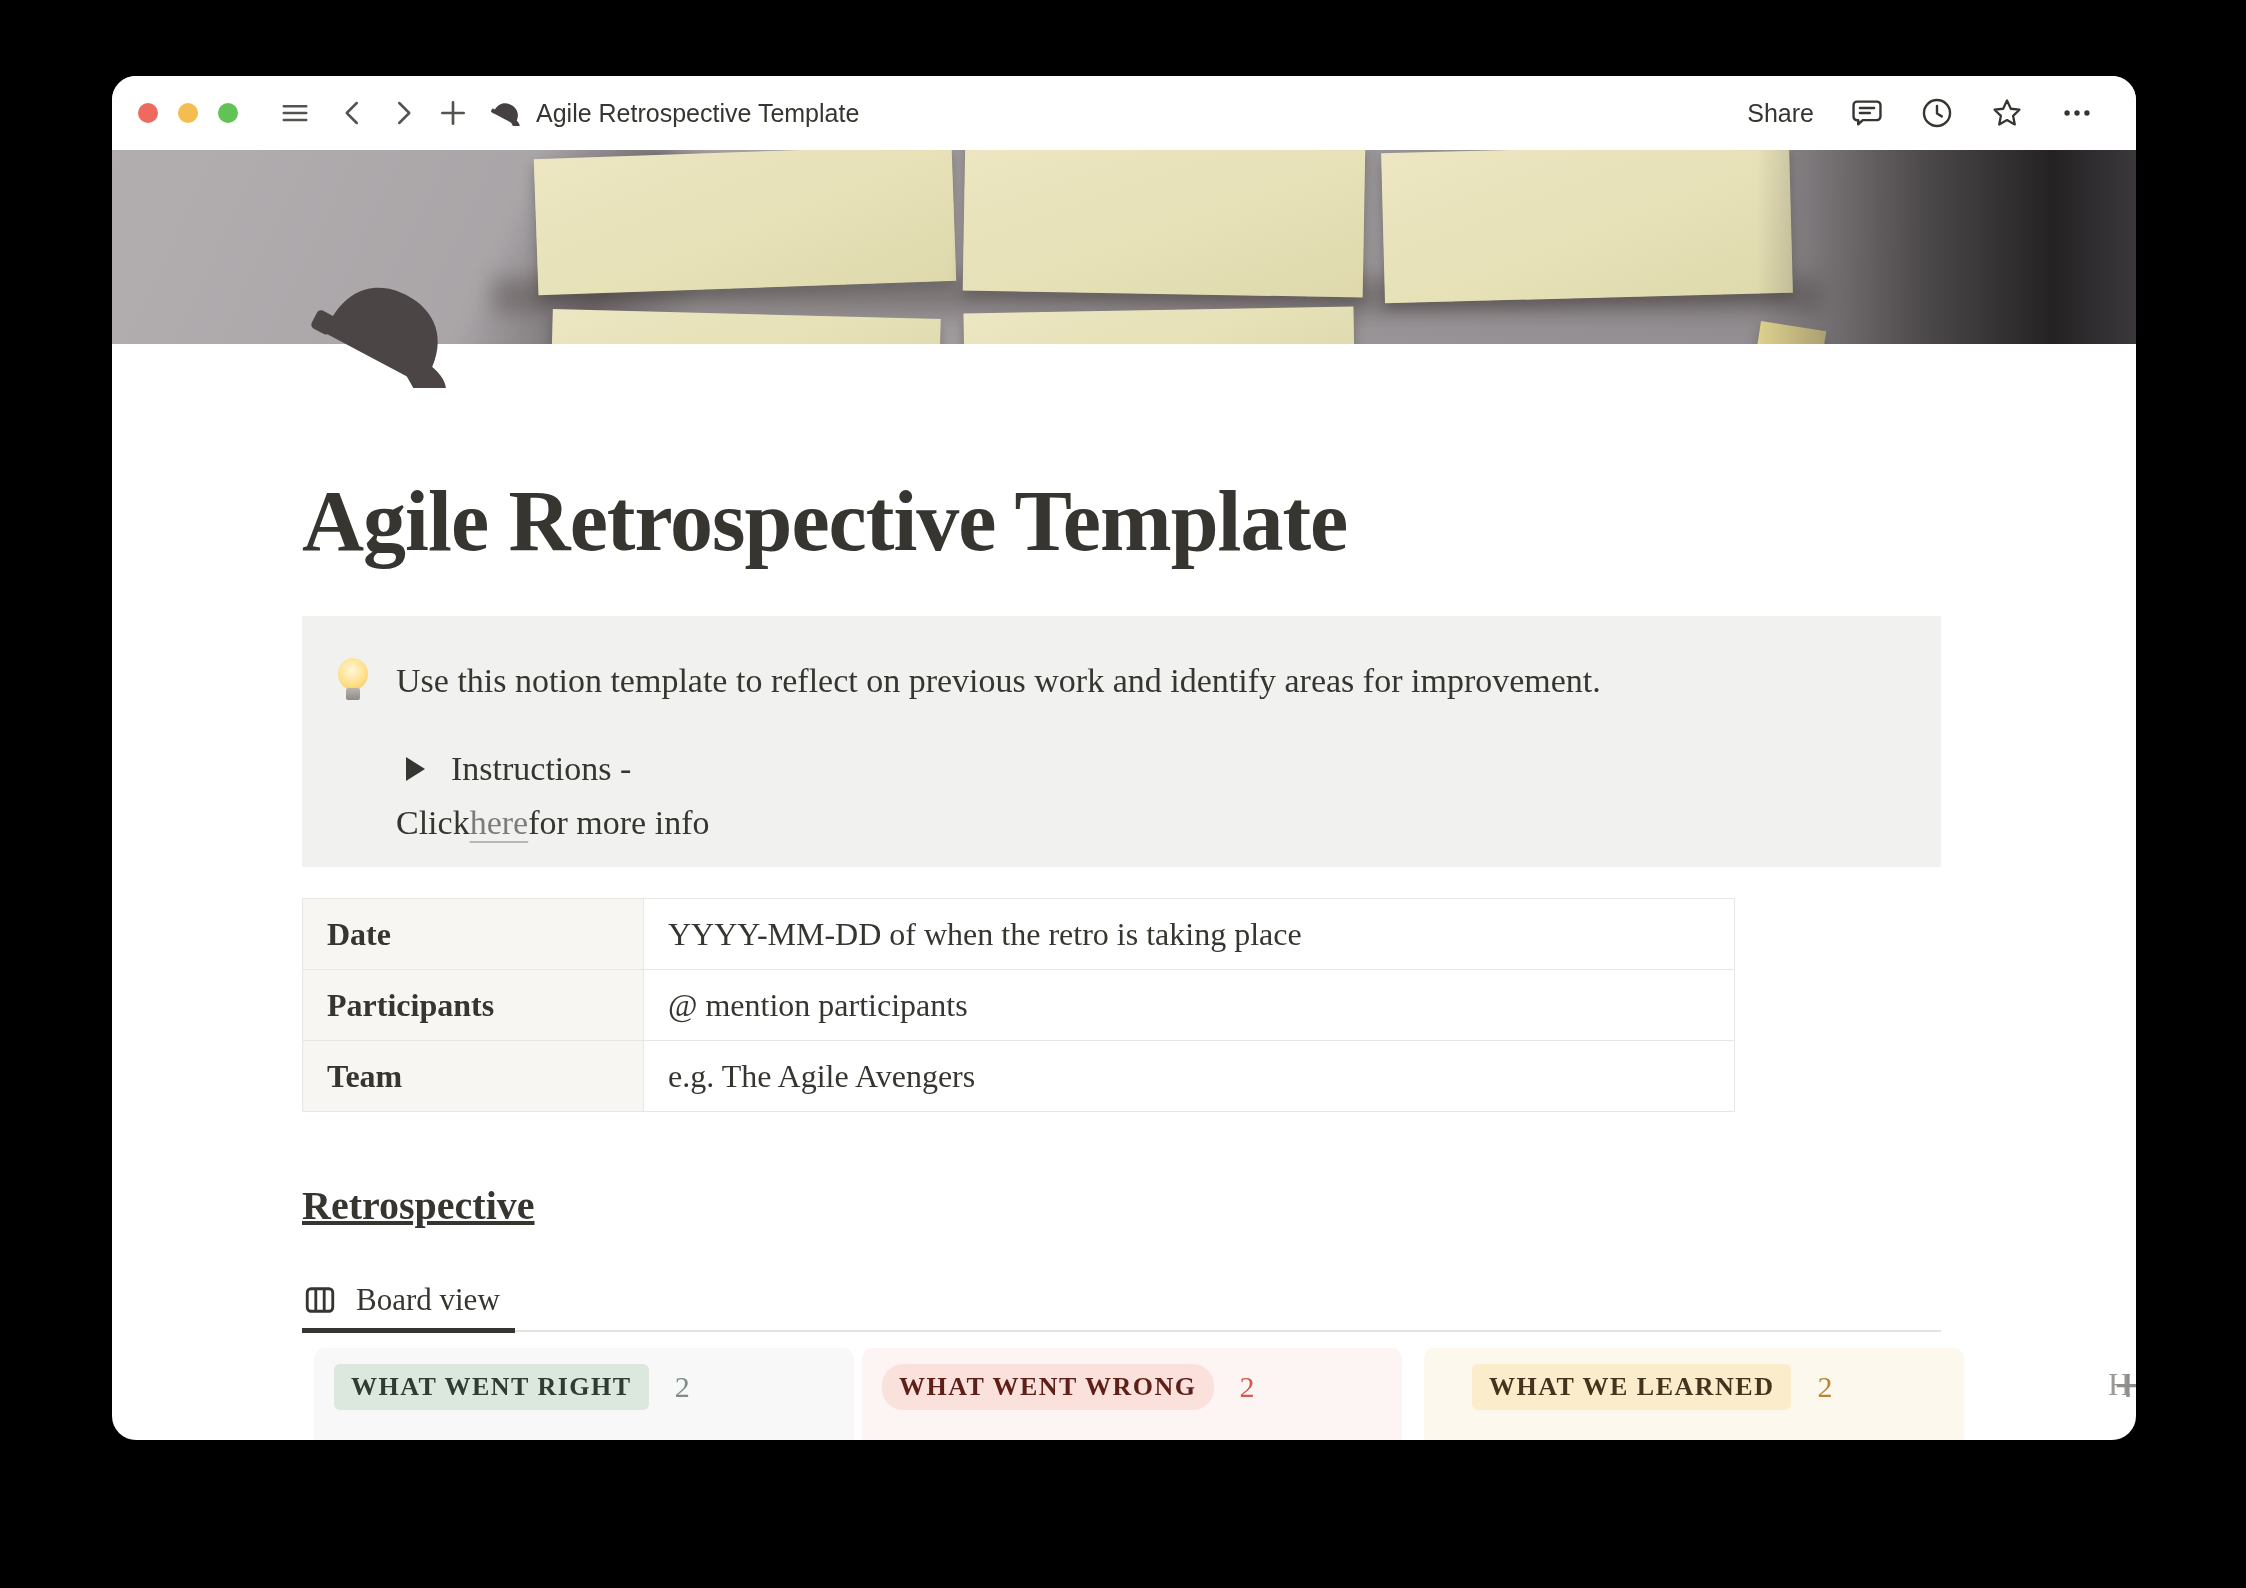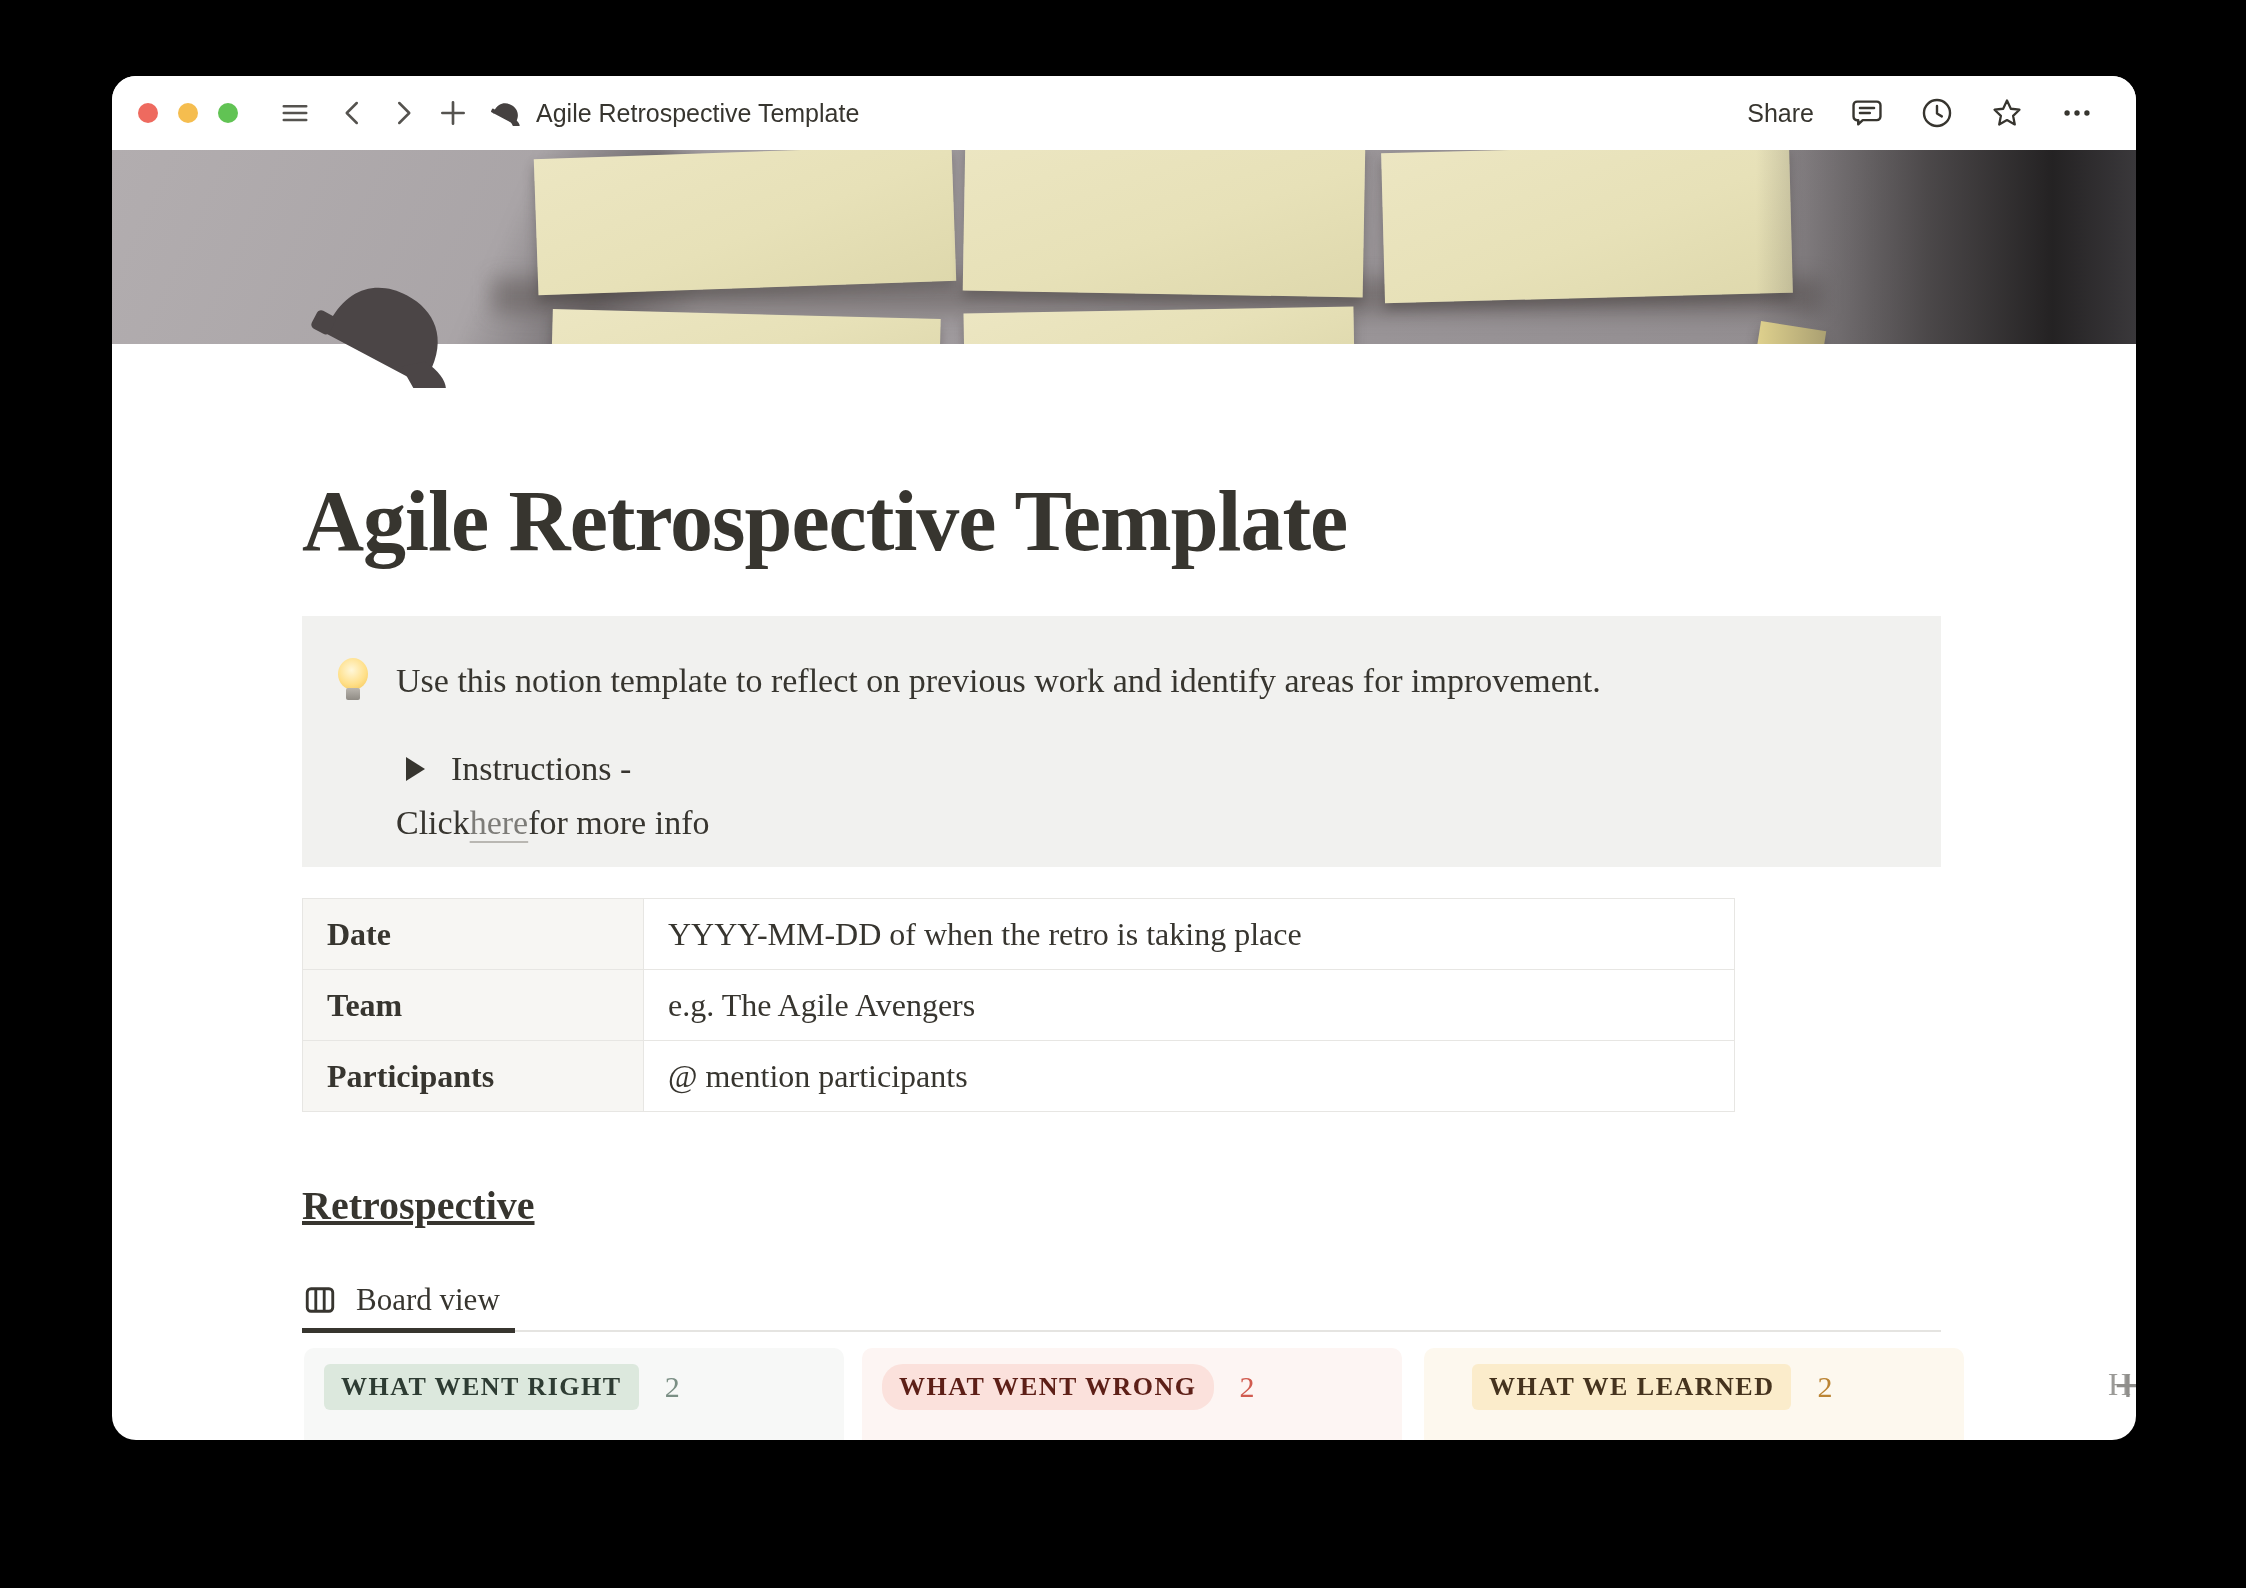--- a/index.html
+++ b/index.html
@@ -199,44 +199,44 @@
       </div>
     </div>
 
     <table class="prop-table serif">
       <tbody>
           <tr>
         <td class="key">Date</td>
         <td>YYYY-MM-DD of when the retro is taking place</td>
       </tr>
       <tr>
+        <td class="key">Participants</td>
+        <td>@ mention participants</td>
+      </tr>
+      <tr>
         <td class="key">Team</td>
         <td>e.g. The Agile Avengers</td>
-      </tr>
-      <tr>
-        <td class="key">Participants</td>
-        <td>@ mention participants</td>
       </tr>
     </tbody>
       </table>
 
     <div class="section-heading serif">Retrospective</div>
 
     <div class="tabrow">
       <svg width="36" height="36" viewBox="0 0 24 24" fill="none" stroke="#37352f" stroke-width="1.9">
         <rect x="3.5" y="4.5" width="17" height="15" rx="2.5"></rect>
         <path d="M9.2 4.5v15M14.8 4.5v15"></path>
       </svg>
       <span class="tab-label serif">Board view</span>
     </div>
     <div class="tab-underline"></div>
     <div class="tab-divider"></div>
 
     <div class="board">
-      <div class="bcol col-green" style="left:2px">
+      <div class="bcol col-green" style="left:12px">
         <div class="head">
           <span class="pill">WHAT WENT RIGHT</span>
           <span class="count">2</span>
         </div>
       </div>
       <div class="bcol col-red" style="left:560px">
         <div class="head">
           <span class="pill">WHAT WENT WRONG</span>
           <span class="count">2</span>
         </div>

